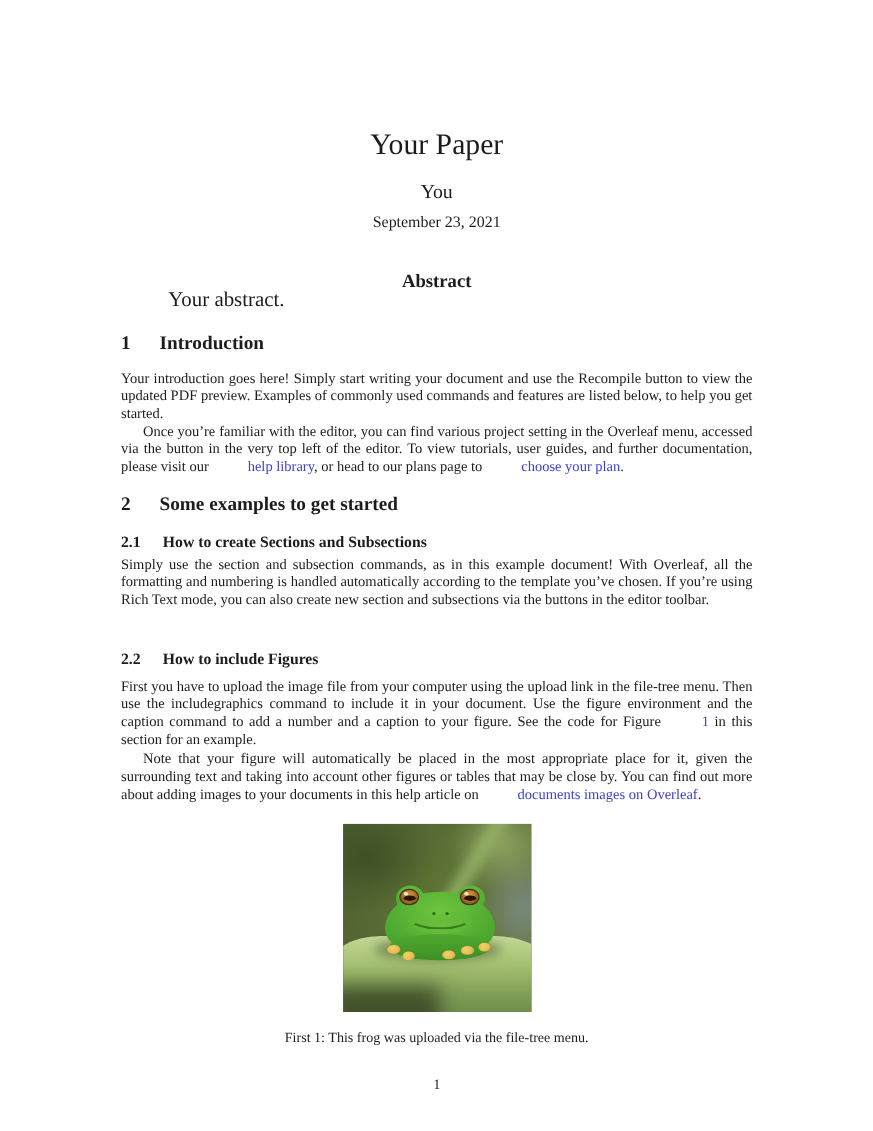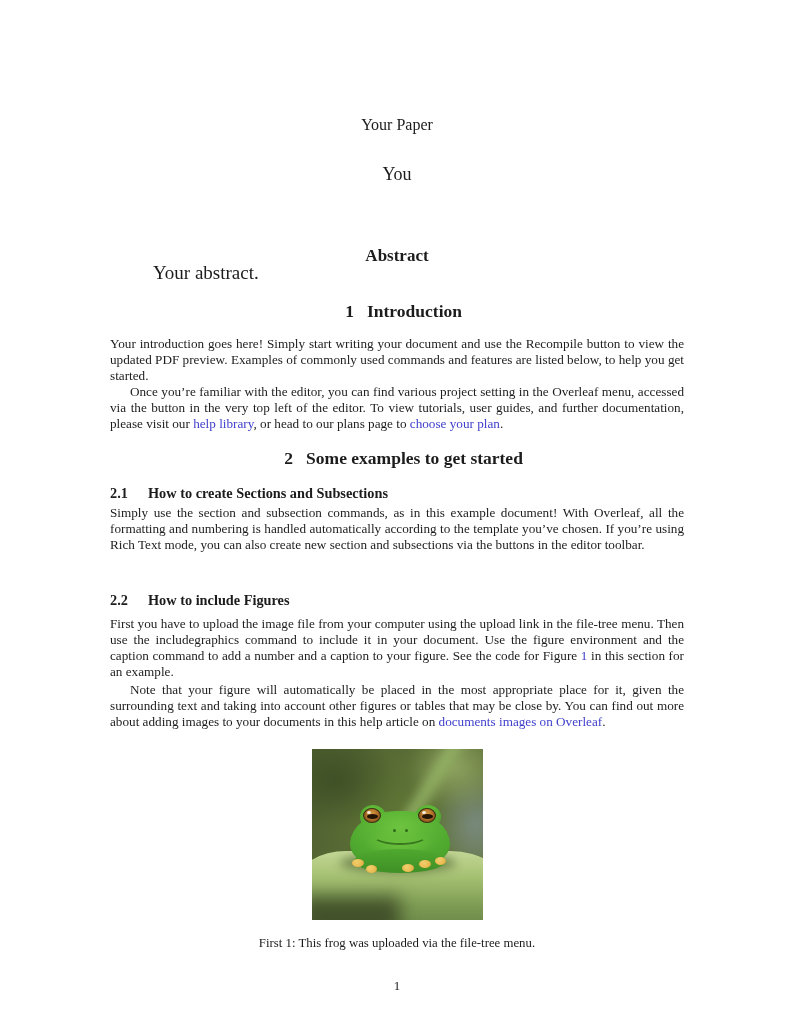--- a/index.html
+++ b/index.html
@@ -7,32 +7,32 @@
     --frog_green:#53ad31; --eye_copper:#b5762c; --toe_yellow:#e9bc52; --branch_green:#a3bf70;
   }
   *{margin:0;padding:0;box-sizing:border-box;}
   html,body{background:#fff;}
   .page{
     position:relative;width:794px;height:1028px;background:var(--page_bg);
     font-family:"Liberation Serif","DejaVu Serif",serif;color:var(--text);
     overflow:hidden;margin:0 auto;
   }
   .centered{position:absolute;left:110px;width:574px;text-align:center;}
-  .title{top:116px;font-size:16px;font-weight:400;}
+  .title{top:116px;font-size:27px;font-weight:400;}
   .author{top:164px;font-size:18px;}
   .date{top:194px;font-size:14.5px;}
   .abs-head{top:246px;font-size:17px;font-weight:700;}
   .abs-body{position:absolute;left:135px;width:524px;top:265px;font-size:19px;line-height:15.5px;text-indent:18px;}
-  .sec{position:absolute;left:110px;width:574px;font-size:17.5px;font-weight:700;text-align:center;}
+  .sec{position:absolute;left:110px;width:574px;font-size:17.5px;font-weight:700;}
   .sec .num{display:inline-block;min-width:35px;}
   .sub{position:absolute;left:110px;width:574px;font-size:14.3px;font-weight:700;}
   .sub .num{display:inline-block;min-width:38px;}
   .body{position:absolute;left:110px;width:574px;font-size:13.2px;line-height:16px;text-align:justify;}
   .indent{text-indent:20px;}
-  .link{color:var(--link);text-decoration:none;cursor:pointer;}
+  .link{color:var(--link);text-decoration:none;cursor:pointer;margin-left:32px;}
   .caption{top:936px;font-size:12.8px;}
   .pageno{top:978px;font-size:13px;}
 
   
   .fig{position:absolute;left:312px;top:749px;width:171px;height:171px;overflow:hidden;background:#57683a;}
   .fig *{position:absolute;}
   .bg{left:-12px;top:-12px;right:-12px;bottom:-12px;
     background:
       radial-gradient(90px 70px at 18% 22%, #3e4f26 0%, rgba(62,79,38,0) 70%),
       radial-gradient(70px 60px at 80% 16%, #8ea25f 0%, rgba(142,162,95,0) 70%),
@@ -77,20 +77,21 @@
   .toe.t4{left:107px;top:111px;width:12px;height:8px;}
   .toe.t5{left:123px;top:108px;width:11px;height:8px;}
 </style>
 </head>
 <body>
 
 <div class="page">
 
   <div class="centered title">Your Paper</div>
   <div class="centered author">You</div>
+  <div class="centered date">September 23, 2021</div>
 
   <div class="centered abs-head">Abstract</div>
   <p class="abs-body">Your abstract.</p>
 
   <h2 class="sec" style="top:301px"><span class="num">1</span><span>Introduction</span></h2>
 
   <p class="body" style="top:336px">Your introduction goes here! Simply start writing your document and use the Recompile button to view the updated PDF preview. Examples of commonly used commands and features are listed below, to help you get started.</p>
 
   <p class="body indent" style="top:384px"><span>Once you’re familiar with the editor, you can find various project setting in the Overleaf menu, accessed via the button in the very top left of the editor. To view tutorials, user guides, and further documentation, please visit our </span><a class="link">help library</a><span>, or head to our plans page to </span><a class="link">choose your plan</a><span>.</span></p>
 

